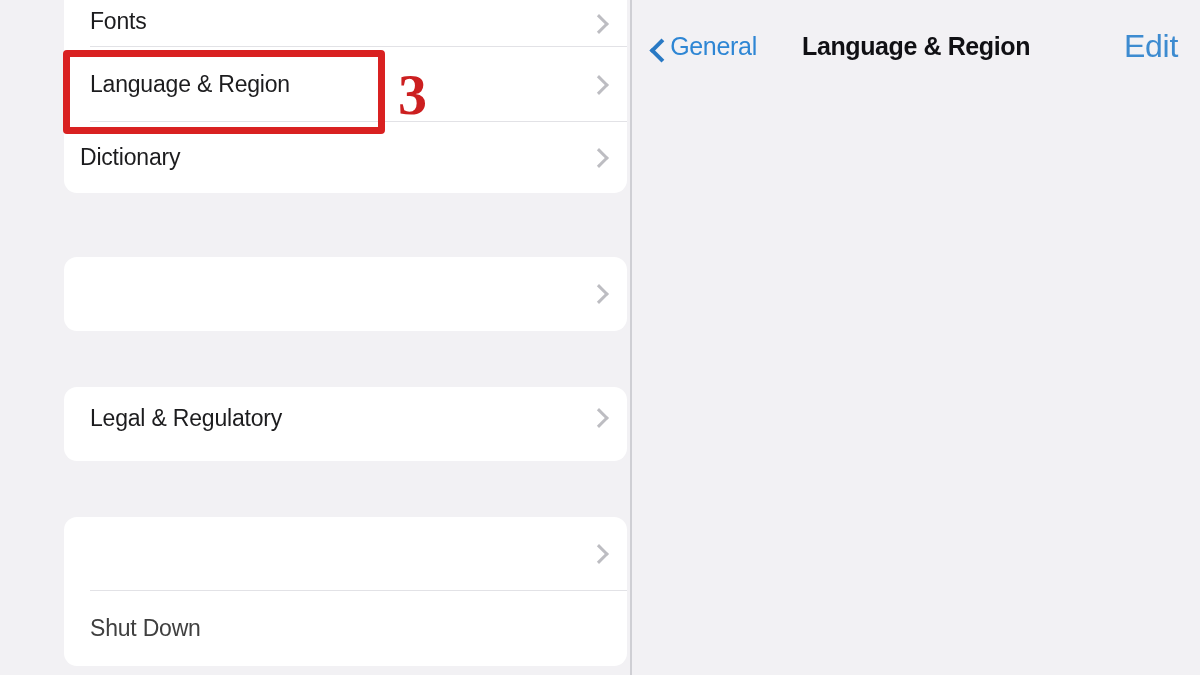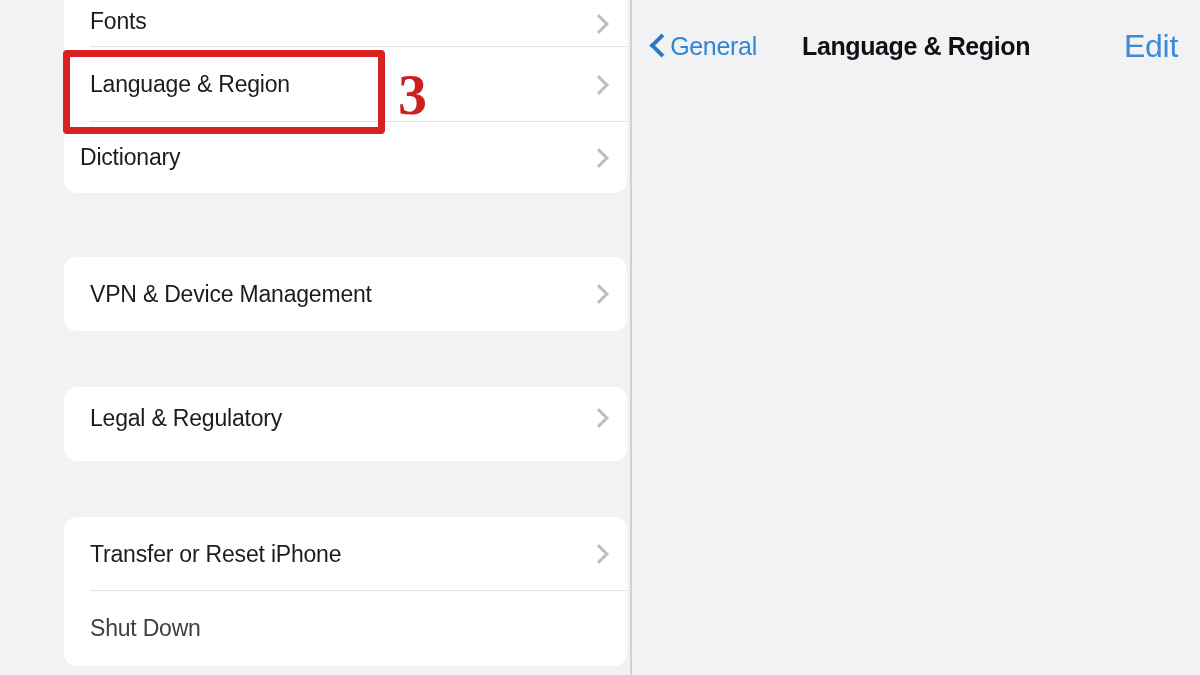--- a/index.html
+++ b/index.html
@@ -91,21 +91,21 @@
   .navbar {
     position: absolute;
     top: 0; left: 0; right: 0;
     height: 92px;
     display: flex;
     align-items: center;
     padding: 0 22px 0 18px;
   }
   .nav-back {
     display: flex;
-    align-items: flex-start;
+    align-items: flex-end;
     gap: 6px;
     cursor: pointer;
   }
   .back-chevron {
     width: 14px; height: 24px;
     position: relative;
     flex: 0 0 auto;
   }
   .back-chevron::before {
     content: "";
@@ -180,35 +180,33 @@
       </div>
 
       <div class="row" style="height:71px;padding-left:16px;">
         <span class="row-label">Dictionary</span>
         <span class="chevron"></span>
       </div>
     </div>
 
     <div class="card" style="left:23px; top:257px; width:563px; height:74px;">
       <div class="row" style="height:74px;">
-        <span class="row-label">VPN &amp; Device Management</span>
         <span class="chevron"></span>
       </div>
     </div>
 
     <div class="card" style="left:23px; top:387px; width:563px; height:74px;">
       <div class="row" style="height:62px;">
         <span class="row-label">Legal &amp; Regulatory</span>
         <span class="chevron"></span>
       </div>
     </div>
 
     <div class="card" style="left:23px; top:517px; width:563px; height:149px;">
       <div class="row" style="height:74px;">
-        <span class="row-label">Transfer or Reset iPhone</span>
         <span class="chevron"></span>
         <span class="divider-line"></span>
       </div>
       <div class="row" style="height:75px;">
         <span class="row-label link">Shut Down</span>
       </div>
     </div>
 
     <div class="anno-box" style="left:22px; top:50px; width:322px; height:84px;"></div>
 

